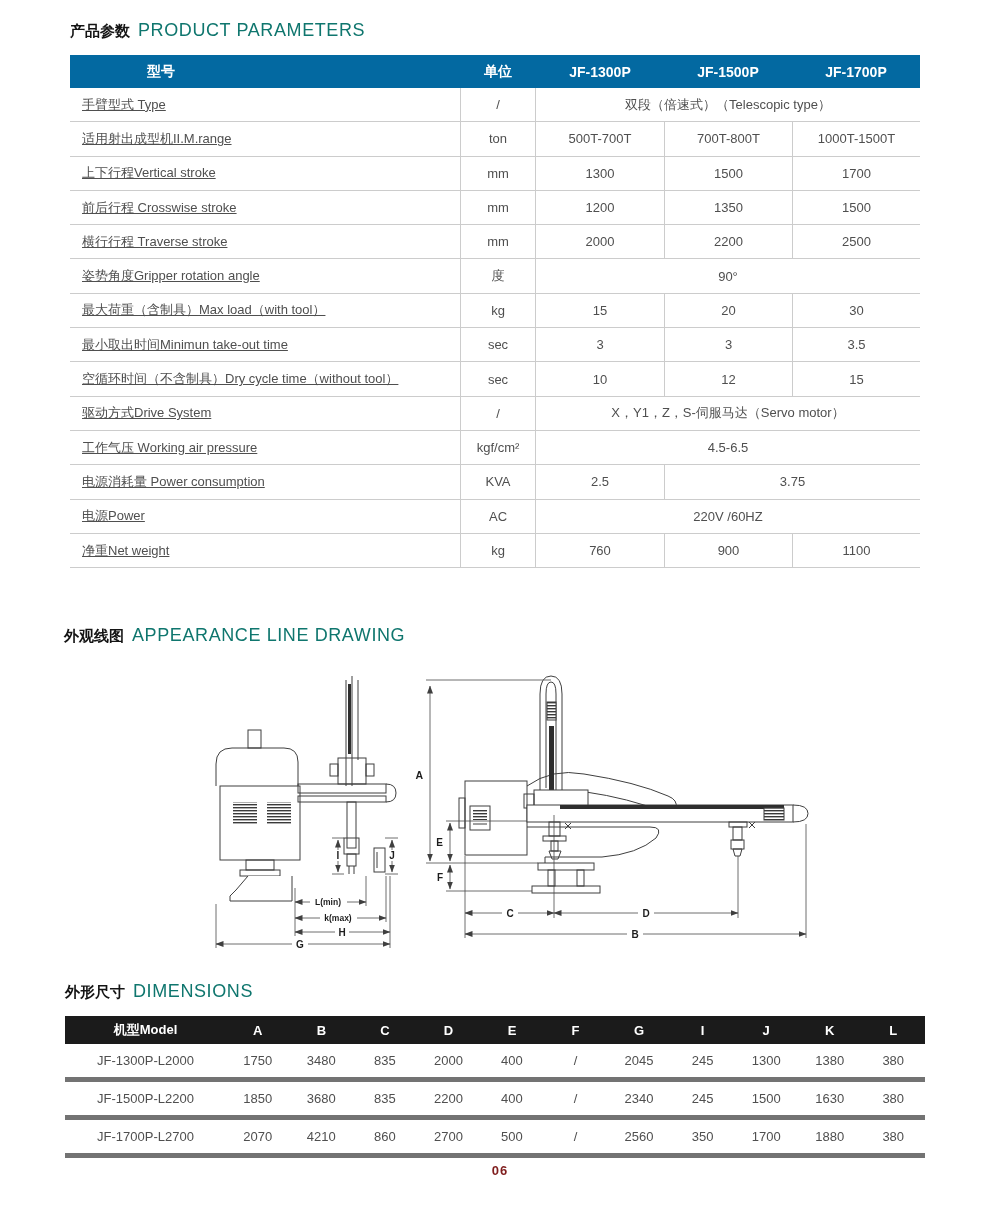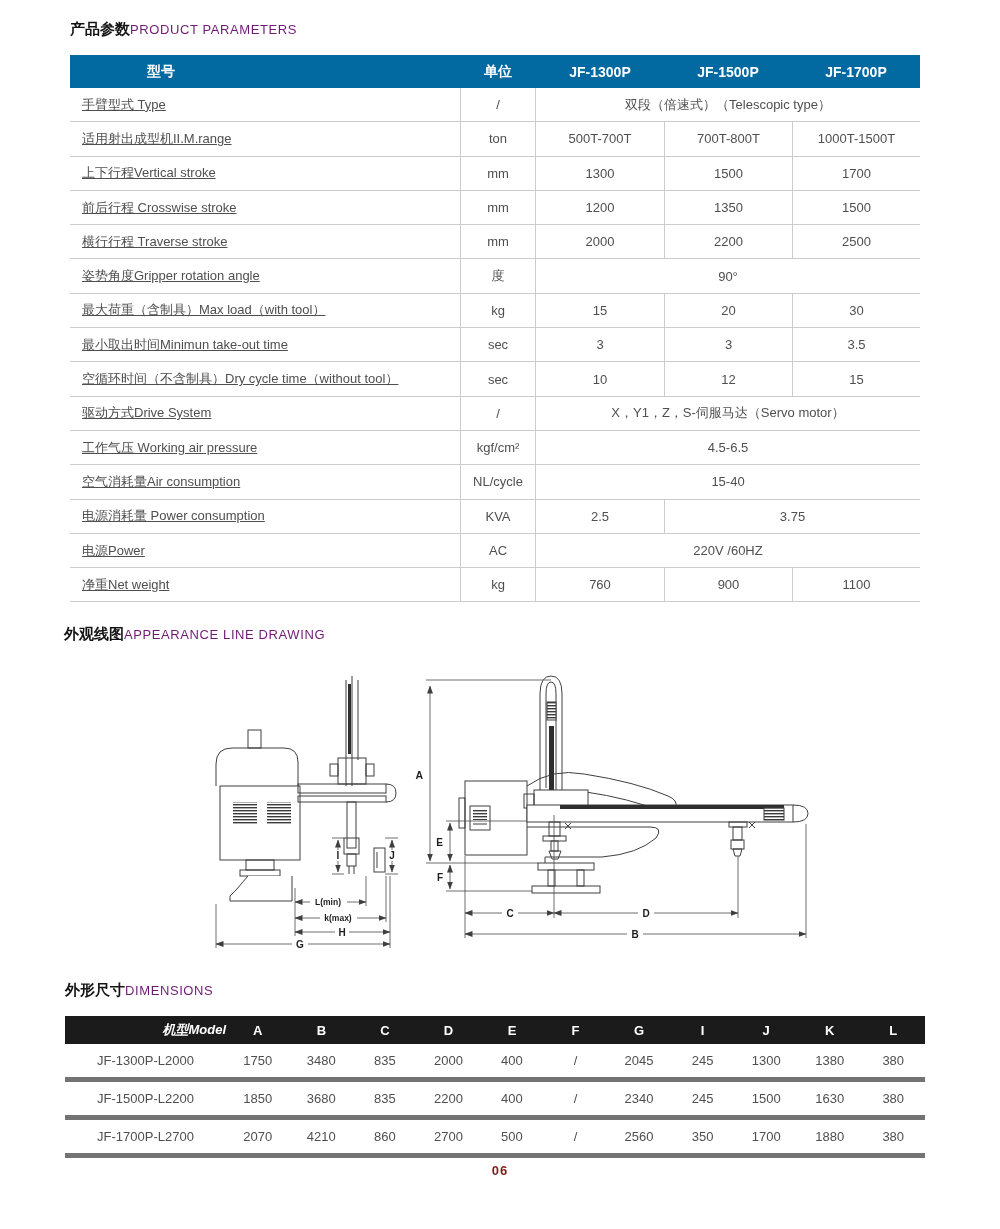--- a/index.html
+++ b/index.html
@@ -1,20 +1,20 @@
 <!DOCTYPE html>
 <html><head>
 <meta charset="utf-8">
 <style>
   html,body{margin:0;padding:0;background:#ffffff;}
   #page{position:relative;width:1000px;height:1229px;background:#ffffff;overflow:hidden;
         font-family:"Liberation Sans","DejaVu Sans",sans-serif;}
-  .heading{position:absolute;display:flex;align-items:baseline;white-space:nowrap;}
+  .heading{position:absolute;display:flex;align-items:baseline;gap:8px;white-space:nowrap;}
   .heading .zh{font-size:15px;font-weight:bold;color:#141414;}
-  .heading .en{font-size:13px;color:#701a75;letter-spacing:0.6px;}
+  .heading .en{font-size:18px;color:#0f766e;letter-spacing:0.6px;}
   #h-params{left:70px;top:20px;}
   #h-drawing{left:64px;top:625px;}
   #h-dims{left:65px;top:981px;}
 
   
   #params-table{position:absolute;left:70px;top:55px;width:850px;}
   .phead{display:flex;height:33px;background:#0369a1;color:#ffffff;align-items:center;
          font-weight:bold;font-size:14px;}
   .hc{box-sizing:border-box;}
   .h-model{width:390px;padding-left:77px;}
@@ -27,21 +27,21 @@
   .cell.unit{width:76px;border-left:1px solid #cccccc;border-right:1px solid #cccccc;}
   .cell.val{width:128px;}
   .cell.val + .cell.val{border-left:1px solid #cccccc;}
   .cell.val.span3{width:384px;}
   .cell.val.span2{width:256px;border-left:1px solid #cccccc;}
 
   
   #dims-table{position:absolute;left:65px;top:1016px;width:860px;}
   .dhead{display:flex;height:28px;background:#1b1b1b;color:#ffffff;align-items:center;
          font-weight:bold;font-size:13px;}
-  .dh-model{width:161px;text-align:right;font-style:italic;}
+  .dh-model{width:161px;text-align:center;}
   .dh{flex:1;text-align:center;}
   .drow{display:flex;height:33px;align-items:center;border-bottom:5px solid #737373;
         font-size:13px;color:#4f4f4f;}
   .d-model{width:161px;text-align:center;}
   .d-val{flex:1;text-align:center;}
 
   #line-drawing{position:absolute;left:0;top:660px;}
   #page-number{position:absolute;left:0;top:1163px;width:1000px;text-align:center;
                font-size:13px;font-weight:bold;letter-spacing:1px;color:#7f1d1d;}
 </style>
@@ -125,25 +125,20 @@
         </div>
         <div class="prow">
           <div class="cell label">驱动方式Drive System</div>
           <div class="cell unit">/</div>
           <div class="cell val span3">X，Y1，Z，S-伺服马达（Servo motor）</div>
         </div>
         <div class="prow">
           <div class="cell label">工作气压 Working air pressure</div>
           <div class="cell unit">kgf/cm²</div>
           <div class="cell val span3">4.5-6.5</div>
-        </div>
-        <div class="prow">
-          <div class="cell label">空气消耗量Air consumption</div>
-          <div class="cell unit">NL/cycle</div>
-          <div class="cell val span3">15-40</div>
         </div>
         <div class="prow">
           <div class="cell label">电源消耗量 Power consumption</div>
           <div class="cell unit">KVA</div>
           <div class="cell val">2.5</div>
           <div class="cell val span2">3.75</div>
         </div>
         <div class="prow">
           <div class="cell label">电源Power</div>
           <div class="cell unit">AC</div>

